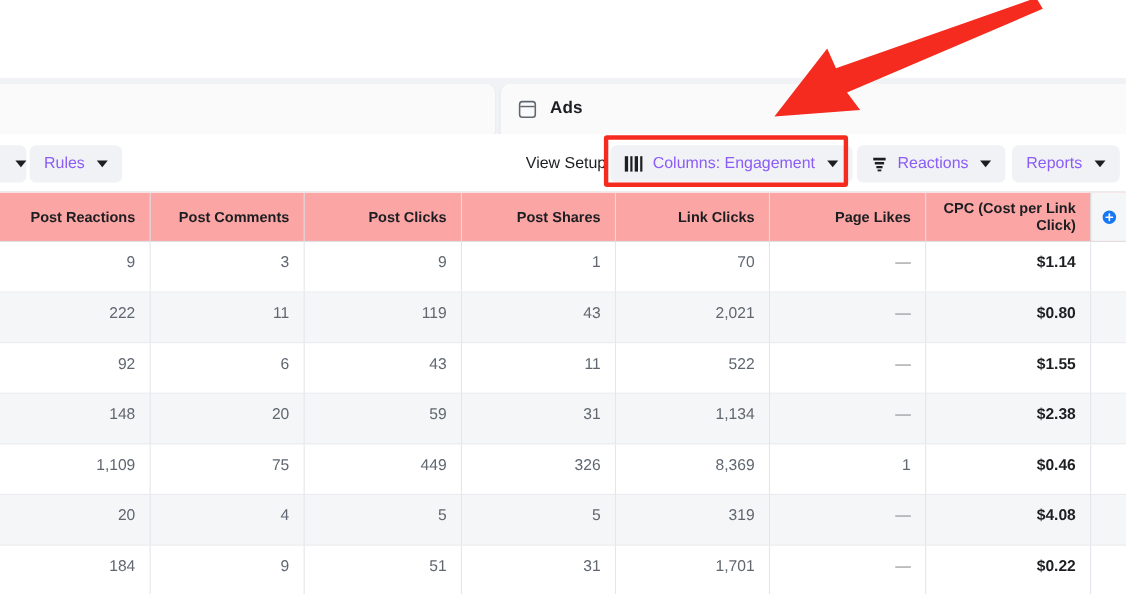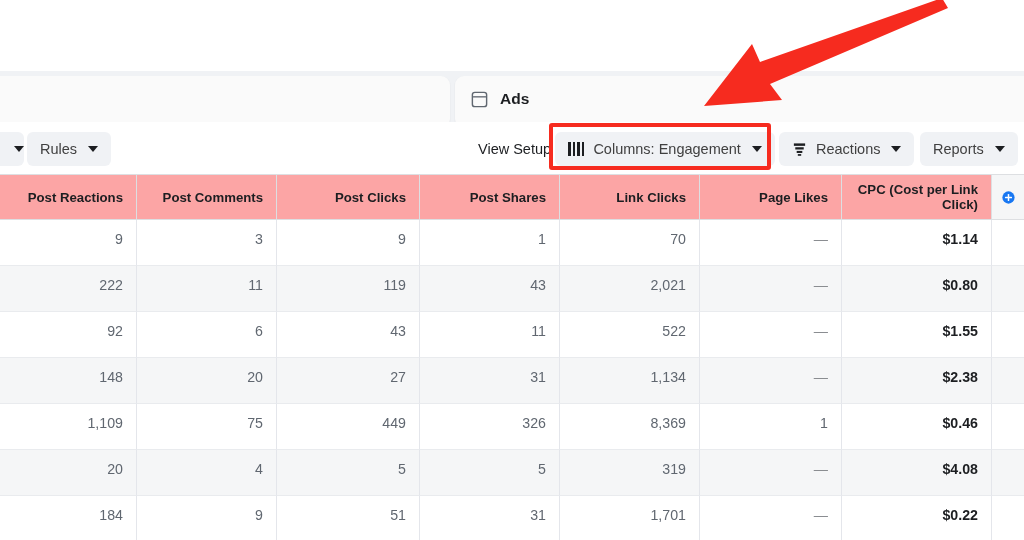--- a/index.html
+++ b/index.html
@@ -52,21 +52,21 @@
     background: #ffffff;
     border-bottom: 1px solid #dddfe2;
   }
   .pill {
     position: absolute; top: 10px; height: 34px;
     background: #f0f2f5;
     border: none; border-radius: 6px;
     display: flex; align-items: center; gap: 9px;
     padding: 0 13px;
     font-family: "Liberation Sans", sans-serif;
-    font-size: 14.5px; color: #404040;
+    font-size: 14.5px; color: #8b5cf6;
     cursor: pointer; white-space: nowrap;
   }
   .pill.cut { left: -24px; width: 48px; padding: 0; justify-content: flex-end; }
   .pill-rules { left: 27px; }
   .pill-columns { left: 555px; }
   .pill-breakdown { left: 779px; }
   .pill-reports { left: 920px; }
 
   .caret {
     width: 0; height: 0;
@@ -296,21 +296,21 @@
           <div class="td c2">43</div>
           <div class="td c3">11</div>
           <div class="td c4">522</div>
           <div class="td c5 dash">—</div>
           <div class="td c6 money">$1.55</div>
           <div class="td-pad"></div>
         </div>
         <div class="trow alt">
           <div class="td c0">148</div>
           <div class="td c1">20</div>
-          <div class="td c2">27</div>
+          <div class="td c2">59</div>
           <div class="td c3">31</div>
           <div class="td c4">1,134</div>
           <div class="td c5 dash">—</div>
           <div class="td c6 money">$2.38</div>
           <div class="td-pad"></div>
         </div>
         <div class="trow plain">
           <div class="td c0">1,109</div>
           <div class="td c1">75</div>
           <div class="td c2">449</div>

